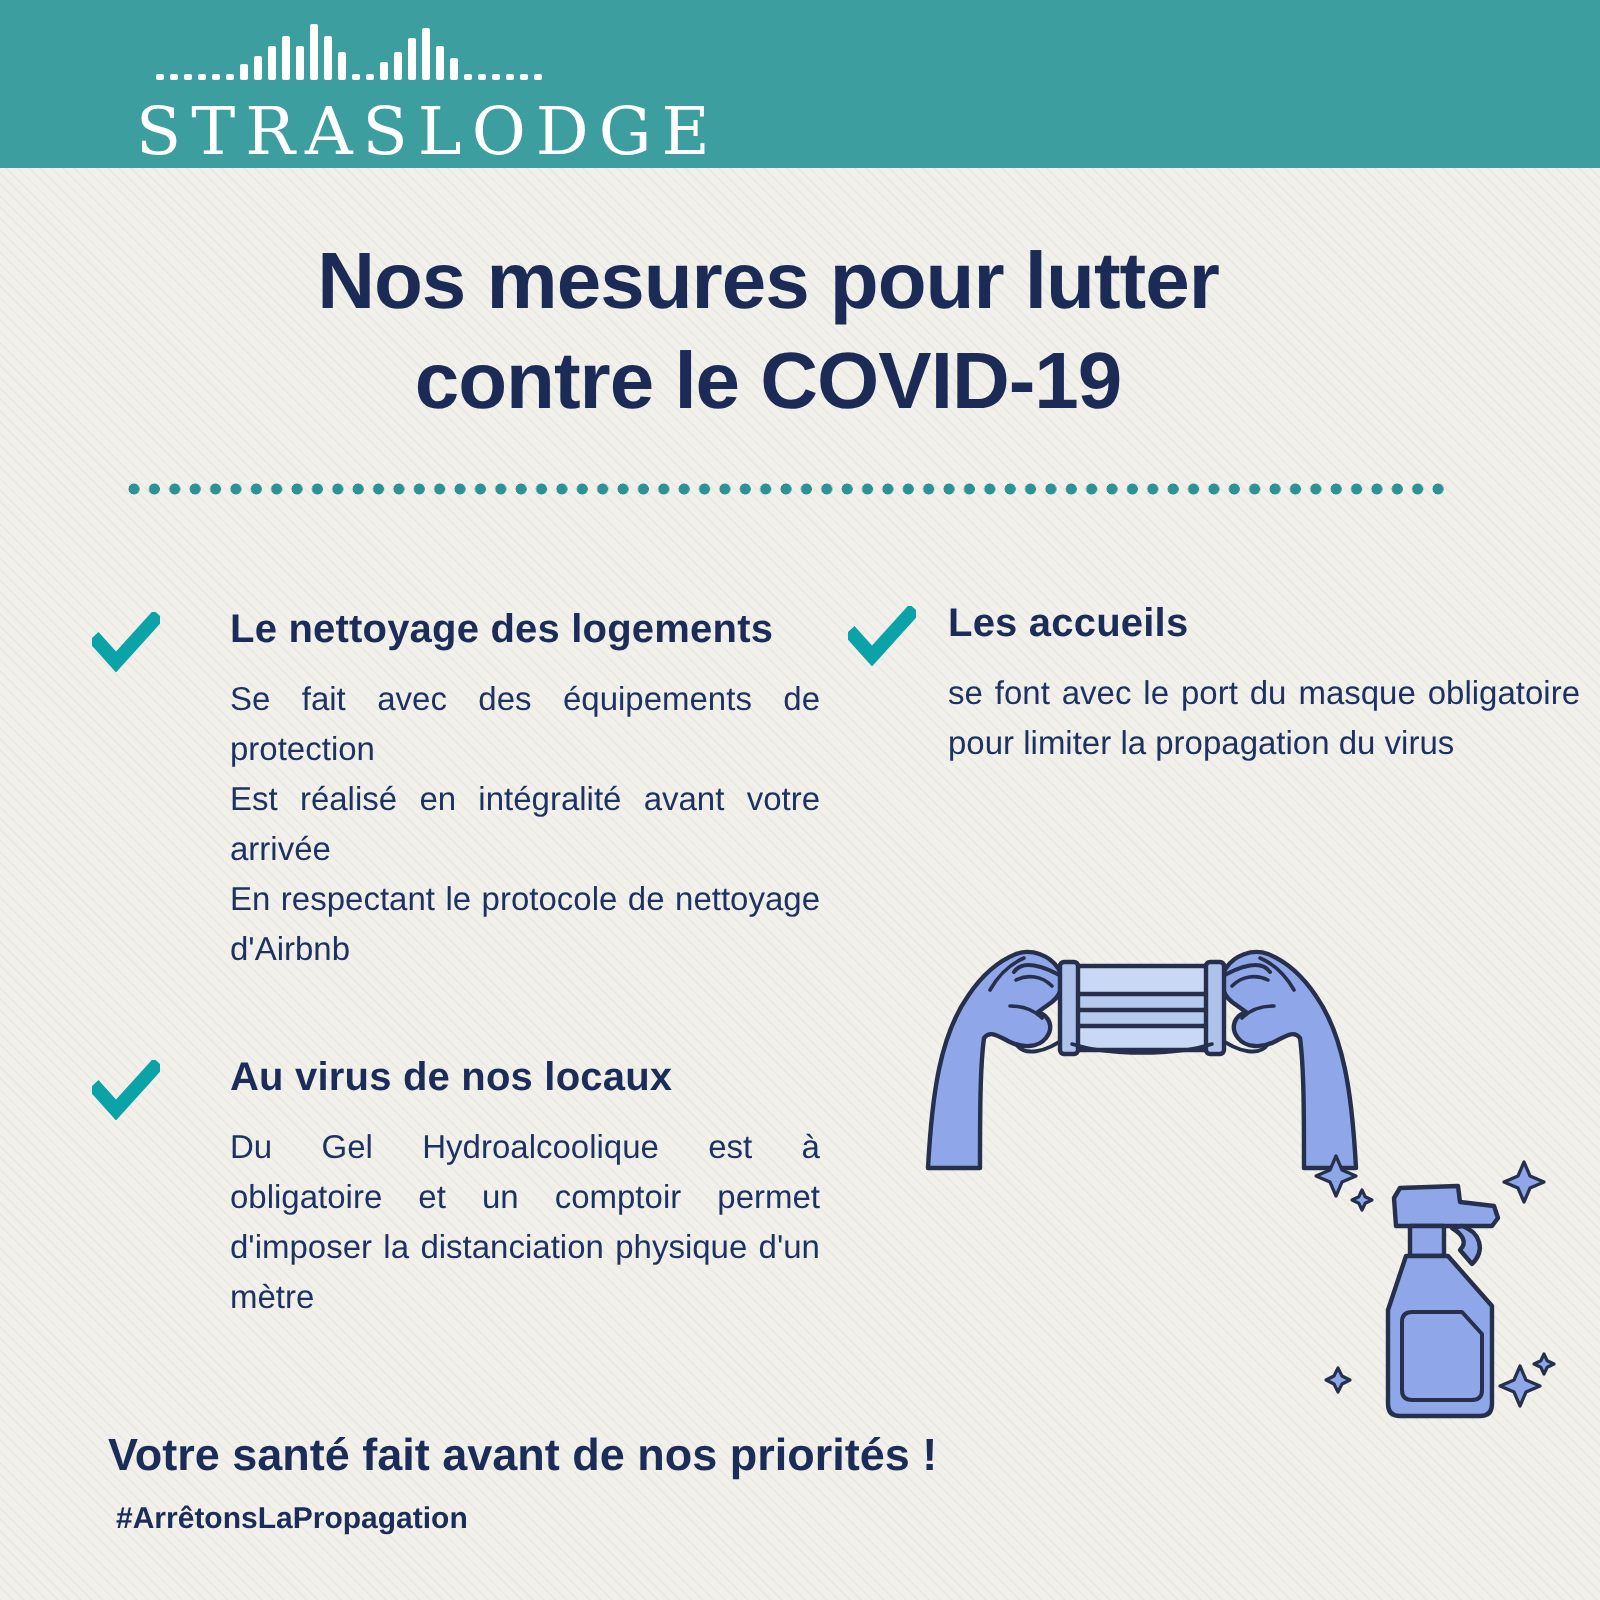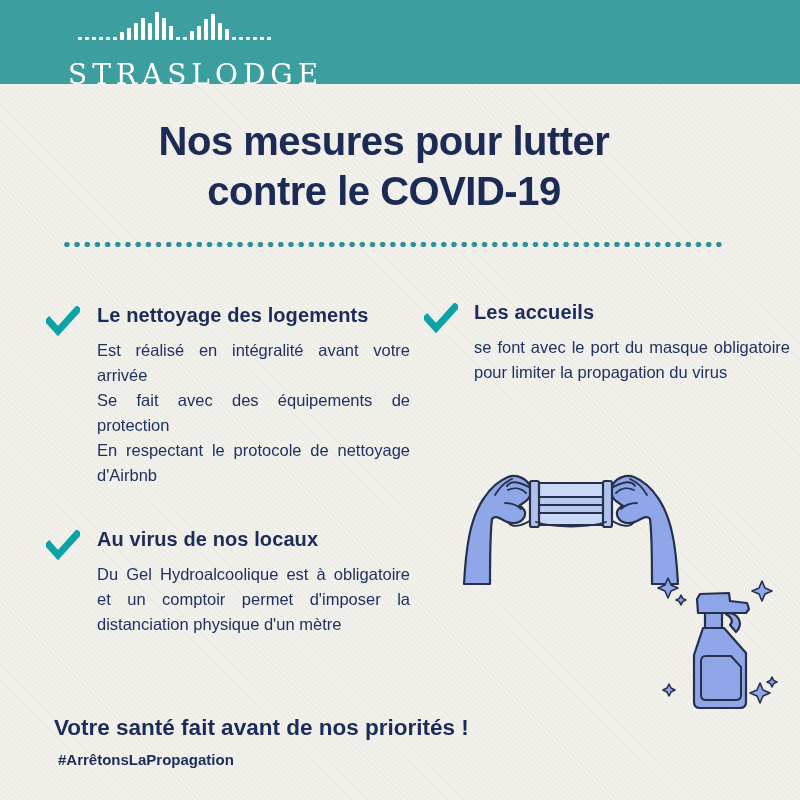--- a/index.html
+++ b/index.html
@@ -13,22 +13,22 @@
 
   
   .header {
     position:absolute; top:0; left:0; width:800px; height:84px;
     background:#3d9ea0;
   }
   .logo { position:absolute; top:8px; left:68px; width:212px; text-align:center; }
   .logo-bars { display:flex; align-items:flex-end; justify-content:center; height:32px; gap:3px; }
   .logo-bars i { display:block; width:4px; background:#ffffff; border-radius:1px; }
   .logo-word {
-    margin-top:18px; color:#ffffff; font-family:"DejaVu Serif", serif;
-    font-size:28px; letter-spacing:5px; font-weight:400; white-space:nowrap;
+    margin-top:6px; color:#ffffff; font-family:"DejaVu Serif", serif;
+    font-size:33px; letter-spacing:5px; font-weight:400; white-space:nowrap;
   }
 
   
   .title {
     position:absolute; top:116px; left:64px; width:640px;
     color:#1b2b56; font-size:40px; font-weight:bold; line-height:50px; letter-spacing:-.5px;text-align:center;
   }
 
   
   .divider {
@@ -36,21 +36,21 @@
     background-image:radial-gradient(circle at 3px 3.5px, #2d9298 2.6px, transparent 2.9px);
     background-size:10.2px 7px; background-repeat:repeat-x;
   }
 
   
   .section { position:absolute; display:flex; align-items:flex-start; }
   .sec-1 { top:304px; left:46px; width:364px; }
   .sec-2 { top:528px; left:46px; width:364px; }
   .sec-3 { top:301px; left:424px; width:366px; }
   .check { flex:0 0 34px; margin-top:2px; }
-  .sec-body { margin-left:17px; flex:1; }
+  .sec-body { margin-left:35px; flex:1; }
   .sec-3 .sec-body { margin-left:16px; }
   .sec-heading { color:#1b2c58; font-size:20px; font-weight:bold; letter-spacing:.1px; margin-bottom:11px; }
   .sec-text p {
     color:#1e3262; font-size:16.5px; line-height:25px;
     text-align:justify; text-justify:inter-word;
   }
 
   
   .illus { position:absolute; top:452px; left:450px; width:340px; height:280px; }
 
@@ -107,22 +107,22 @@
 
   <div class="divider"></div>
 
   <div class="section sec-1">
     <svg class="check" width="34" height="30" viewBox="0 0 34 30">
       <path d="M3 15 L12 25 L31 4" fill="none" stroke="#0ba3a7" stroke-width="7" stroke-linecap="square" stroke-linejoin="miter"></path>
     </svg>
     <div class="sec-body">
       <div class="sec-heading">Le nettoyage des logements</div>
       <div class="sec-text">
+        <p>Se fait avec des équipements de protection</p>
         <p>Est réalisé en intégralité avant votre arrivée</p>
-        <p>Se fait avec des équipements de protection</p>
         <p>En respectant le protocole de nettoyage d'Airbnb</p>
       </div>
     </div>
   </div>
 
   <div class="section sec-2">
     <svg class="check" width="34" height="30" viewBox="0 0 34 30">
       <path d="M3 15 L12 25 L31 4" fill="none" stroke="#0ba3a7" stroke-width="7" stroke-linecap="square" stroke-linejoin="miter"></path>
     </svg>
     <div class="sec-body">

